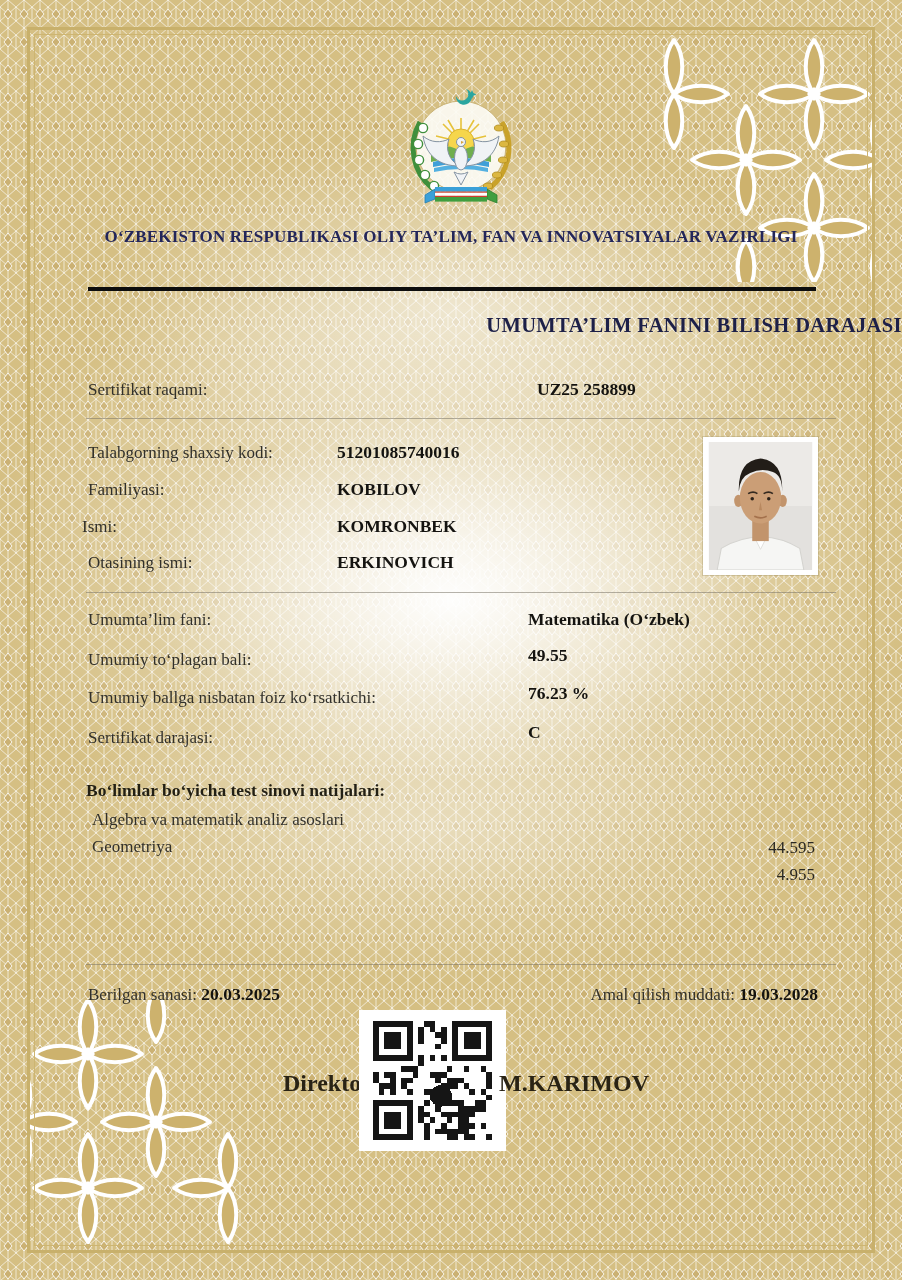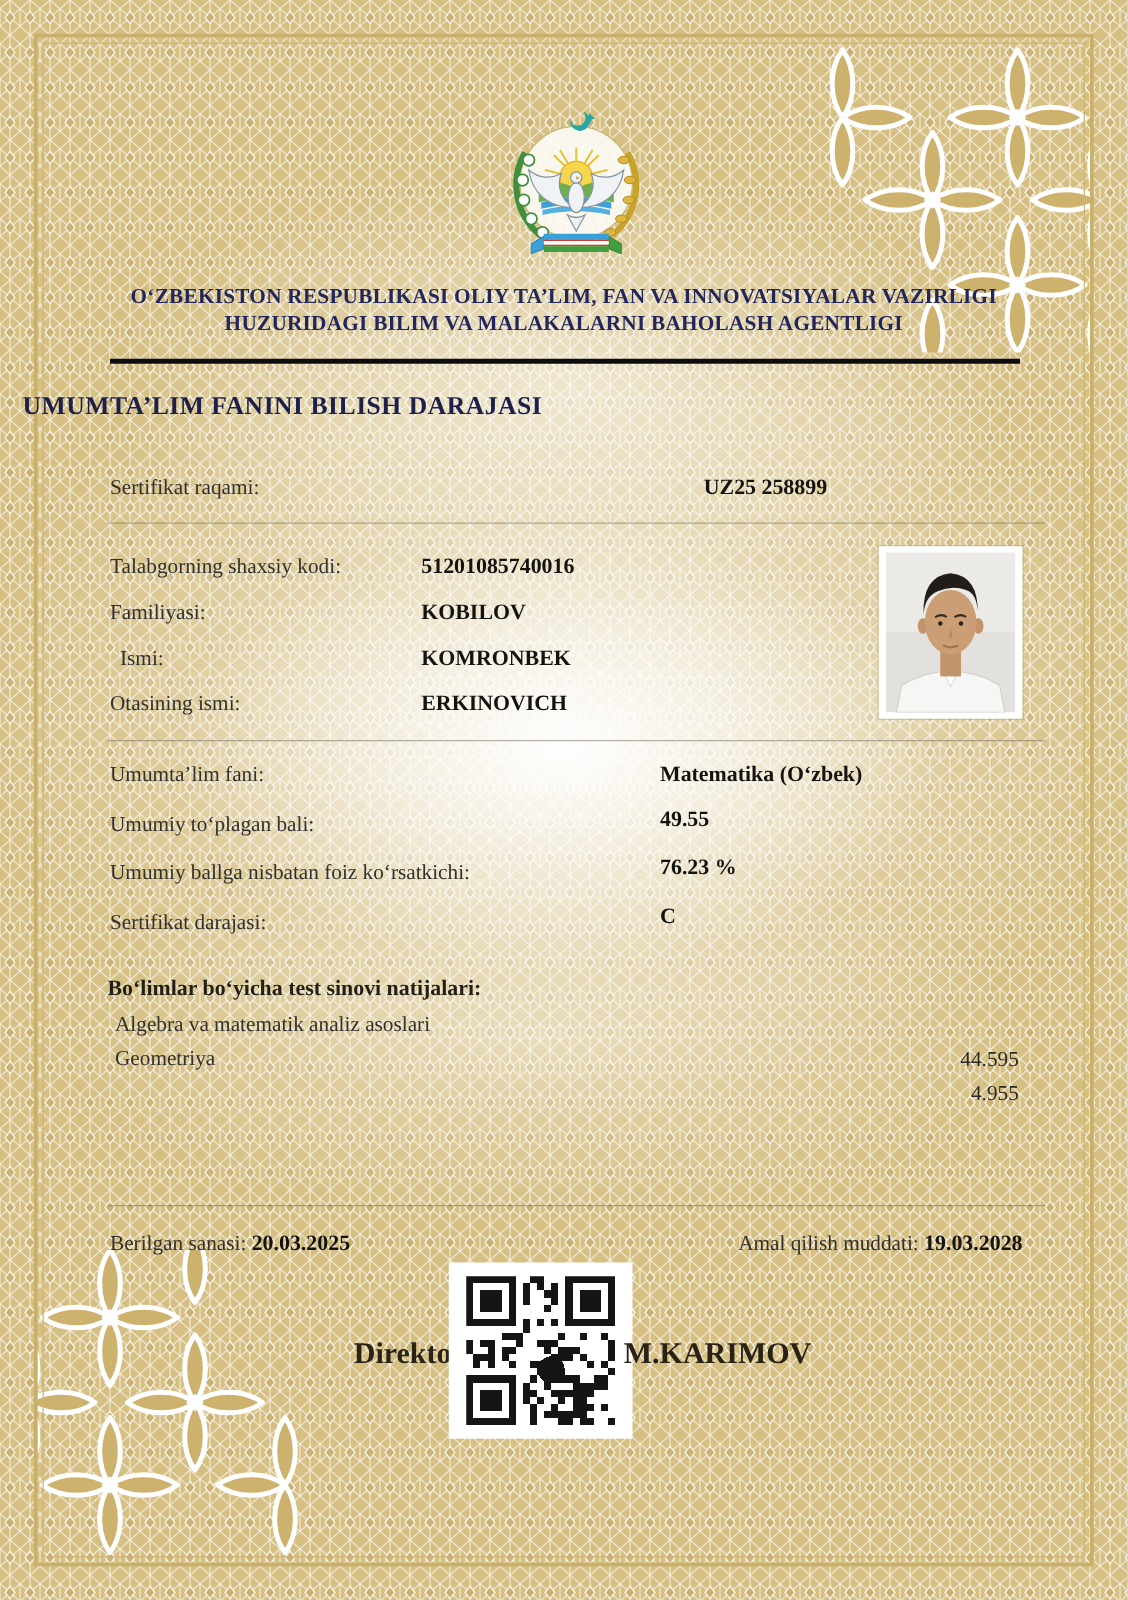--- a/index.html
+++ b/index.html
@@ -1,17 +1,17 @@
 <!DOCTYPE html>
 <html><head>
 <meta charset="utf-8">
 <style>
   html,body{margin:0;padding:0;}
   body{width:902px;height:1280px;overflow:hidden;font-family:"Liberation Serif","DejaVu Serif",serif;}
-  .page{position:relative;width:902px;height:1280px;background:#7dd3fc;overflow:hidden;}
+  .page{position:relative;width:902px;height:1280px;background:#22c55e;overflow:hidden;}
   .page *{box-sizing:border-box;}
 
   
   .bg-pattern{position:absolute;left:0;top:0;width:902px;height:1280px;display:block;}
 
   
   .wash{position:absolute;left:0;top:0;width:902px;height:1280px;pointer-events:none;
     background:
       radial-gradient(ellipse 430px 250px at 451px 600px, rgba(255,255,255,.96), rgba(255,255,255,0) 72%),
       radial-gradient(ellipse 600px 430px at 451px 560px, rgba(255,255,255,.60), rgba(255,255,255,0) 78%),
@@ -24,21 +24,21 @@
   .frame-inner{position:absolute;left:34px;top:34px;right:34px;bottom:34px;border:1px solid #cdb572;}
 
   .corner{position:absolute;pointer-events:none;}
   .corner-tr{right:30px;top:32px;}
   .corner-bl{left:30px;bottom:30px;transform:rotate(180deg);}
 
   .abs{position:absolute;}
 
   .ministry{left:0;right:0;text-align:center;color:#23265a;font-weight:bold;font-size:17px;line-height:21px;letter-spacing:.2px;}
   .rule{left:88px;width:728px;height:4px;background:#0d0d0d;}
-  .doc-title{left:0;right:0;text-align:left;color:#1d2048;font-weight:bold;font-size:20.5px;line-height:28px;letter-spacing:.4px;padding-left:18px;}
+  .doc-title{left:0;right:0;text-align:right;color:#1d2048;font-weight:bold;font-size:20.5px;line-height:28px;letter-spacing:.4px;}
 
   .label{font-size:17px;color:#31302b;}
   .value{font-size:17.5px;color:#141310;font-weight:bold;}
   .divider{left:86px;width:750px;height:1px;background:rgba(122,116,104,.55);}
 
   .res-heading{font-size:17.5px;font-weight:bold;color:#221f14;}
   .res-name{font-size:17px;color:#31302b;}
   .res-score{font-size:17px;color:#2a2822;text-align:right;margin-top:28px;}
 
   .photo-frame{left:703px;top:437px;width:115px;height:138px;background:#fff;padding:5px;box-shadow:0 0 0 1px rgba(160,145,100,.35);}
@@ -206,35 +206,34 @@
       <path d="M26,2 L36,8 L36,16 L26,12 Z" fill="#3f9e3f" stroke="#2f7d2f" stroke-width="0.8"></path>
       <rect x="-26" y="0" width="52" height="4.6" fill="#3aa0d8"></rect>
       <rect x="-26" y="4.6" width="52" height="1.2" fill="#d23c2e"></rect>
       <rect x="-26" y="5.8" width="52" height="3" fill="#ffffff"></rect>
       <rect x="-26" y="8.8" width="52" height="1.2" fill="#d23c2e"></rect>
       <rect x="-26" y="10" width="52" height="4.6" fill="#3f9e3f"></rect>
     </g>
   </svg>
 
   <div class="abs ministry" style="top:226px;">O‘ZBEKISTON RESPUBLIKASI OLIY TA’LIM, FAN VA INNOVATSIYALAR VAZIRLIGI</div>
-  <div class="abs ministry" style="top:248px;">HUZURIDAGI BILIM VA MALAKALARNI BAHOLASH AGENTLIGI</div>
 
   <div class="abs rule" style="top:287px;"></div>
 
   <div class="abs doc-title" style="top:311px;">UMUMTA’LIM FANINI BILISH DARAJASI</div>
 
   <div class="abs label" style="left:88px;top:380px;">Sertifikat raqami:</div>
-  <div class="abs value" style="left:537px;top:379px;padding-left:26px;">UZ25 258899</div>
+  <div class="abs value" style="left:537px;top:379px;">UZ25 258899</div>
   <div class="abs divider" style="top:418px;"></div>
 
   <div class="abs label" style="left:88px;top:443px;">Talabgorning shaxsiy kodi:</div>
   <div class="abs value" style="left:337px;top:442px;">51201085740016</div>
   <div class="abs label" style="left:88px;top:480px;">Familiyasi:</div>
   <div class="abs value" style="left:337px;top:479px;">KOBILOV</div>
-  <div class="abs label" style="left:96px;top:517px;">Ismi:</div>
+  <div class="abs label" style="left:82px;top:517px;">Ismi:</div>
   <div class="abs value" style="left:337px;top:516px;">KOMRONBEK</div>
   <div class="abs label" style="left:88px;top:553px;">Otasining ismi:</div>
   <div class="abs value" style="left:337px;top:552px;">ERKINOVICH</div>
 
   <div class="abs photo-frame">
     <svg viewBox="0 0 100 124">
       <rect width="100" height="124" fill="#e3e1de"></rect>
       <rect width="100" height="62" fill="#eceae7"></rect>
       <path d="M8,124 L12,103 Q30,92 50,92 Q70,92 88,103 L92,124 Z" fill="#f6f6f4" stroke="#d4d3cf" stroke-width="1"></path>
       <path d="M44,92 L50,104 L56,92 Z" fill="#ffffff" stroke="#dcdbd7" stroke-width="0.8"></path>

